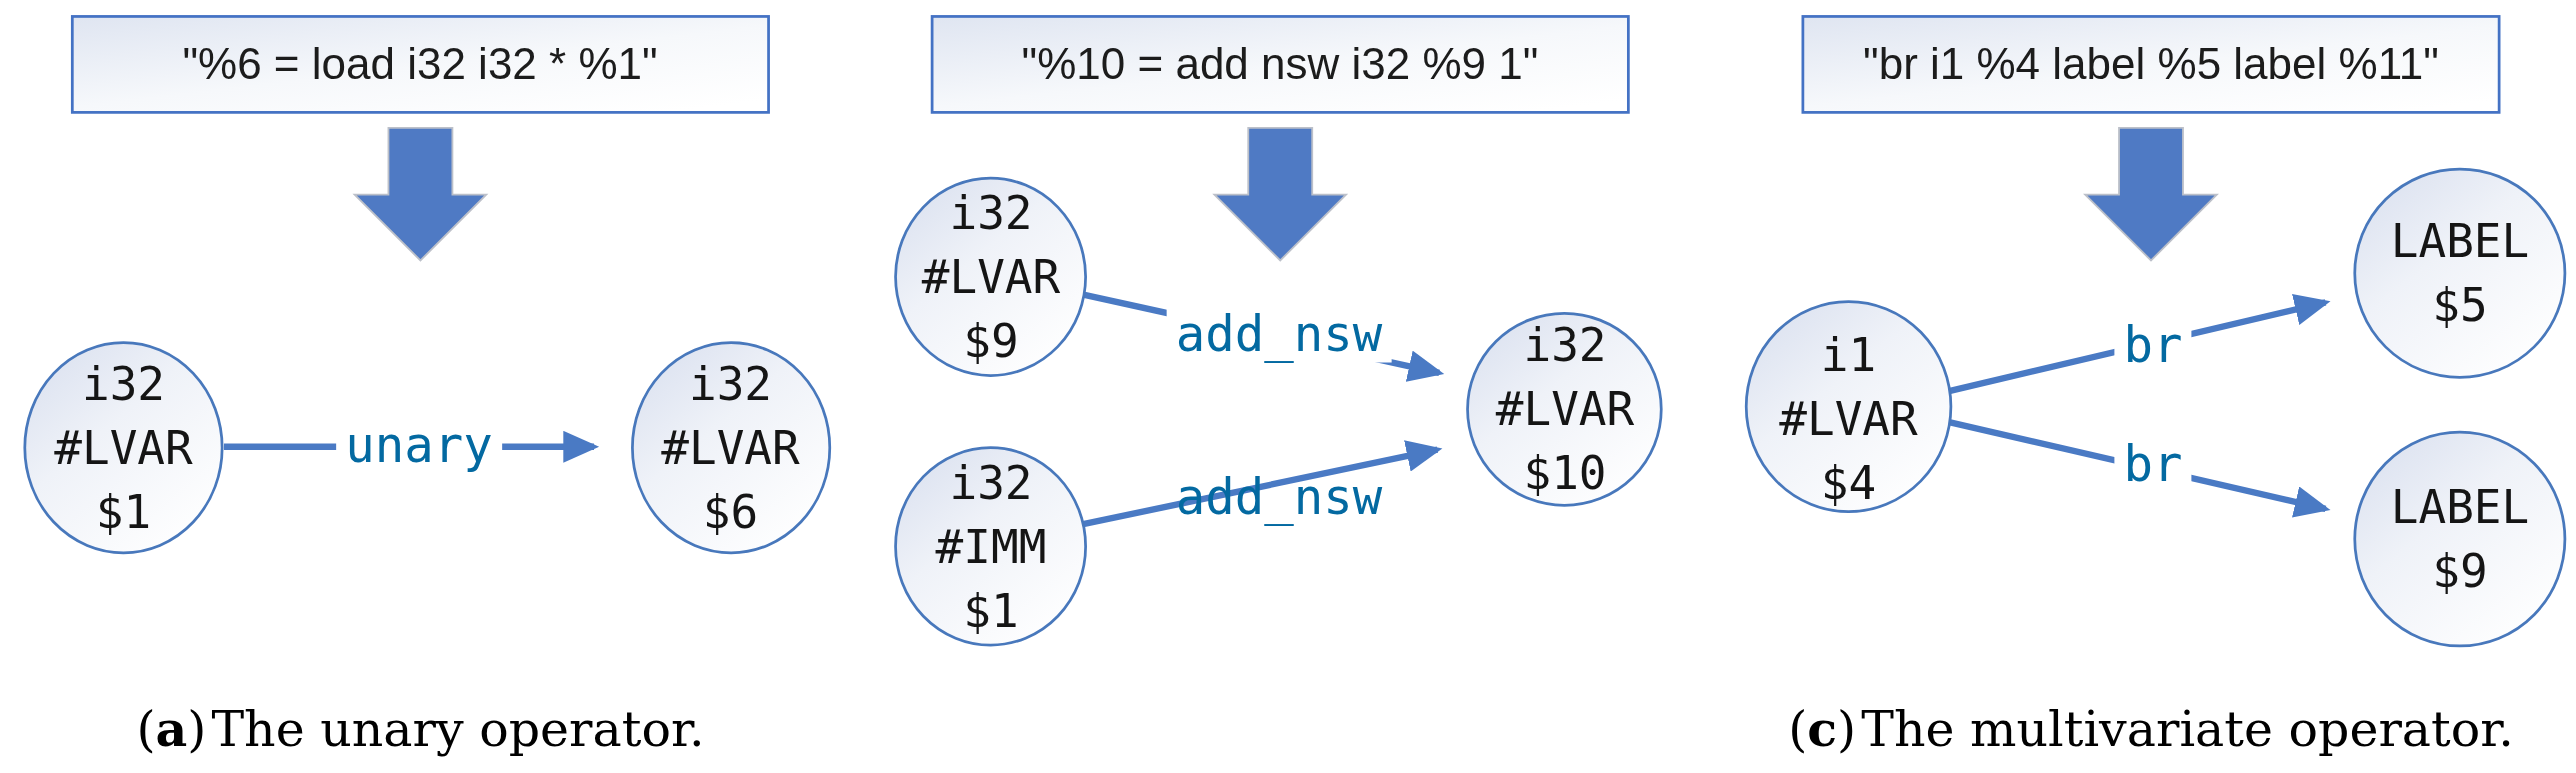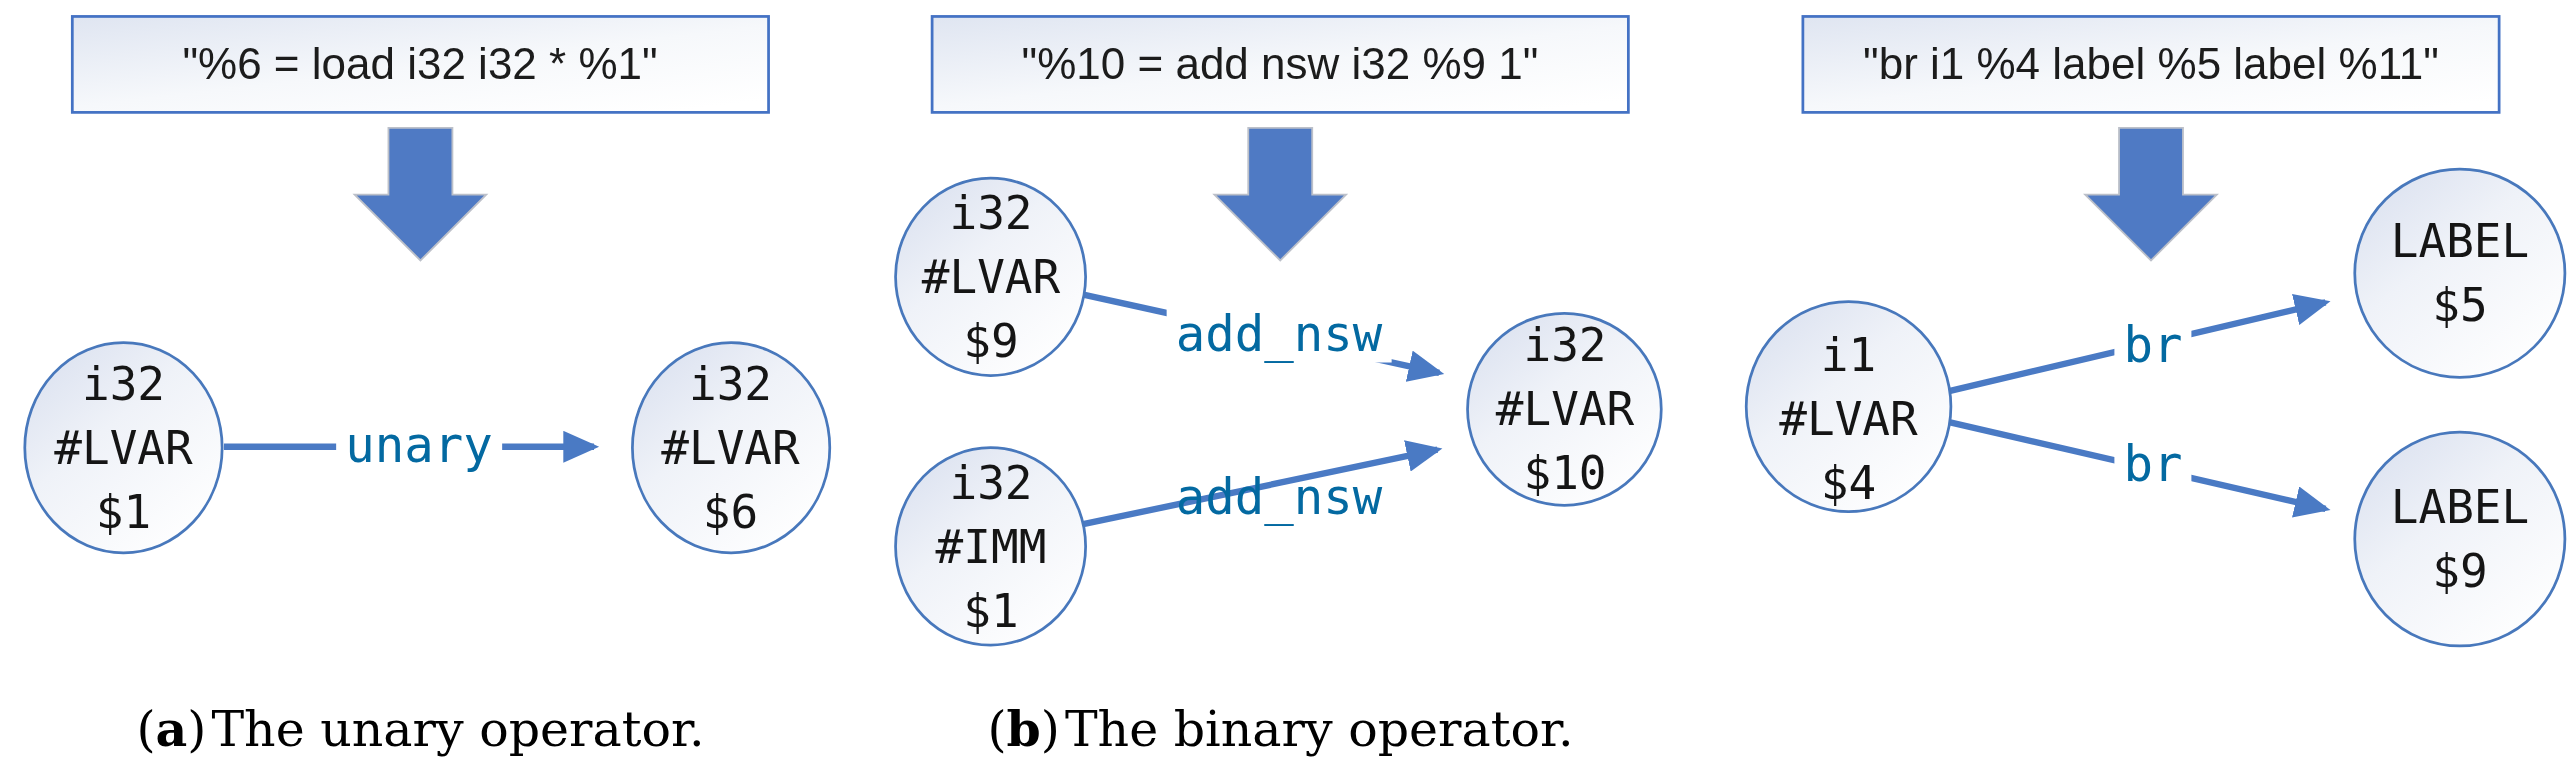--- a/index.html
+++ b/index.html
@@ -112,37 +112,37 @@
     <span>$1</span>
   </div>
   <div class="overlay node-label" style="left:1468px;top:313px;width:194px;height:192px;">
     <span>i32</span>
     <span>#LVAR</span>
     <span>$10</span>
   </div>
   <div class="edge-label cut" style="position:absolute;left:1279px;top:334px;">add_nsw</div>
   <div class="edge-label" style="position:absolute;left:1279px;top:497px;">add_nsw</div>
 
-  <div class="overlay" style="left:915px;top:696px;width:731px;height:66px;">
-    <span class="caption"><span>(</span><span class="marker">b</span><span>)</span><span class="cap-text">The binary operator.</span></span>
-  </div>
 
   <div class="overlay ibox-text" style="left:1803px;top:16.4px;width:696px;height:96px;">"br i1 %4 label %5 label %11"</div>
 
   <div class="overlay node-label" style="left:1746px;top:314px;width:205px;height:210px;">
     <span>i1</span>
     <span>#LVAR</span>
     <span>$4</span>
   </div>
   <div class="overlay node-label" style="left:2355px;top:169px;width:210px;height:208px;">
     <span>LABEL</span>
     <span>$5</span>
   </div>
   <div class="overlay node-label" style="left:2355px;top:432px;width:210px;height:214px;">
     <span>LABEL</span>
     <span>$9</span>
   </div>
   <div class="edge-label cut" style="position:absolute;left:2153px;top:345px;">br</div>
   <div class="edge-label cut" style="position:absolute;left:2153px;top:464px;">br</div>
 
+  <div class="overlay" style="left:1749px;top:696px;width:804px;height:66px;">
+    <span class="caption"><span>(</span><span class="marker">c</span><span>)</span><span class="cap-text">The multivariate operator.</span></span>
+  </div>
 
 </div>
 
 
 </body></html>

